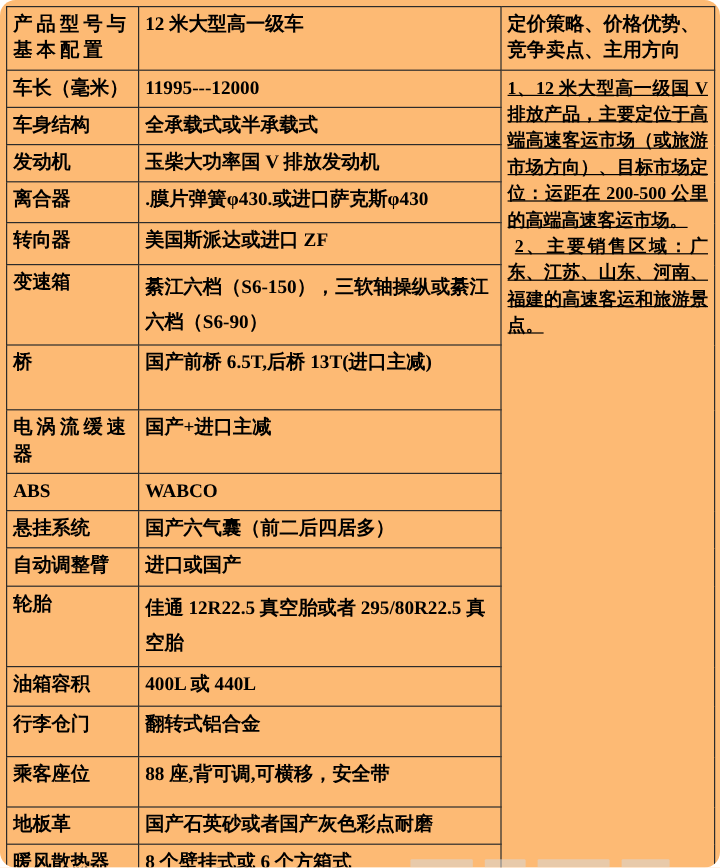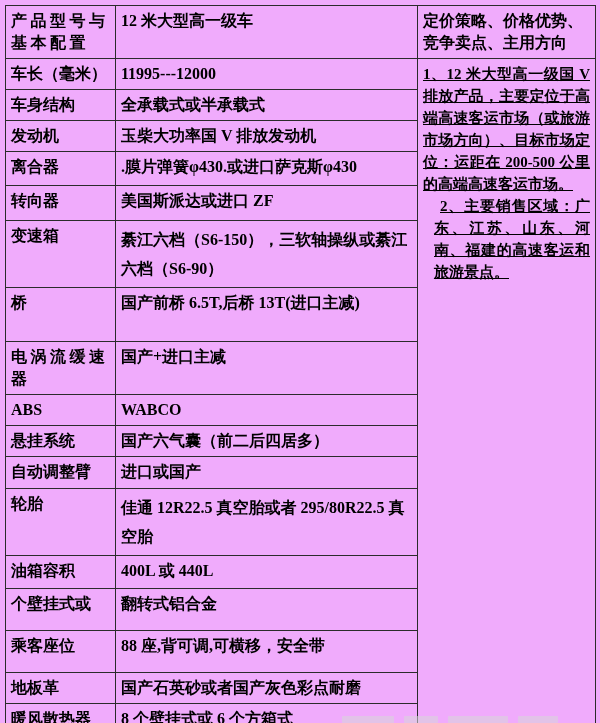--- a/index.html
+++ b/index.html
@@ -1,22 +1,23 @@
 <!DOCTYPE html>
 <html><head>
 <meta charset="utf-8">
 <style>
   html,body{margin:0;padding:0;background:#ffffff;}
   .page{
     position:relative;
     width:600px;height:723px;
-    background:#f0abfc;
+    background:#fdba74;
     overflow:hidden;
     font-family:"Liberation Serif","DejaVu Serif",serif;
     color:#000;
+    border-radius:13px;
   }
   table.spec{
     position:absolute;left:5px;top:5px;
     width:590px;
     border-collapse:collapse;
     table-layout:fixed;
     font-weight:bold;
     font-size:16px;
   }
   table.spec td{
@@ -31,21 +32,21 @@
   col.c2{width:302px;}
   col.c3{width:178px;}
   td.label{padding-left:6px;}
   td.spread{letter-spacing:3.5px;}
   td.val{}
   td.val.ctr{text-align:left;}
   td.val.lh2{line-height:29px;}
   td.rhead{text-align:left;padding-top:5px;line-height:22px;}
   td.rbody{padding:100px 6px 0 7px;font-size:15px;line-height:27px;}
   td.rbody p{margin:0;text-align:justify;text-decoration:underline;}
-  td.rbody p.p2{text-indent:6px;margin-left:11px;}
+  td.rbody p.p2{text-indent:6px;}
   .watermark{
     position:absolute;
     right:8px;bottom:0;
     height:10px;width:250px;
     display:flex;gap:10px;align-items:flex-end;
     opacity:.55;
   }
   .watermark span{
     display:inline-block;height:7px;background:#d8d8d8;border-radius:1px;
   }
@@ -135,21 +136,21 @@
       <td class="label">轮胎</td>
       <td class="val lh2">佳通 12R22.5 真空胎或者 295/80R22.5 真空胎</td>
     </tr>
 
     <tr style="height:33px">
       <td class="label">油箱容积</td>
       <td class="val">400L 或 440L</td>
     </tr>
 
     <tr style="height:42px">
-      <td class="label">个壁挂式或</td>
+      <td class="label">行李仓门</td>
       <td class="val">翻转式铝合金</td>
     </tr>
 
     <tr style="height:42px">
       <td class="label">乘客座位</td>
       <td class="val">88 座,背可调,可横移，安全带</td>
     </tr>
 
     <tr style="height:30px">
       <td class="label">地板革</td>

